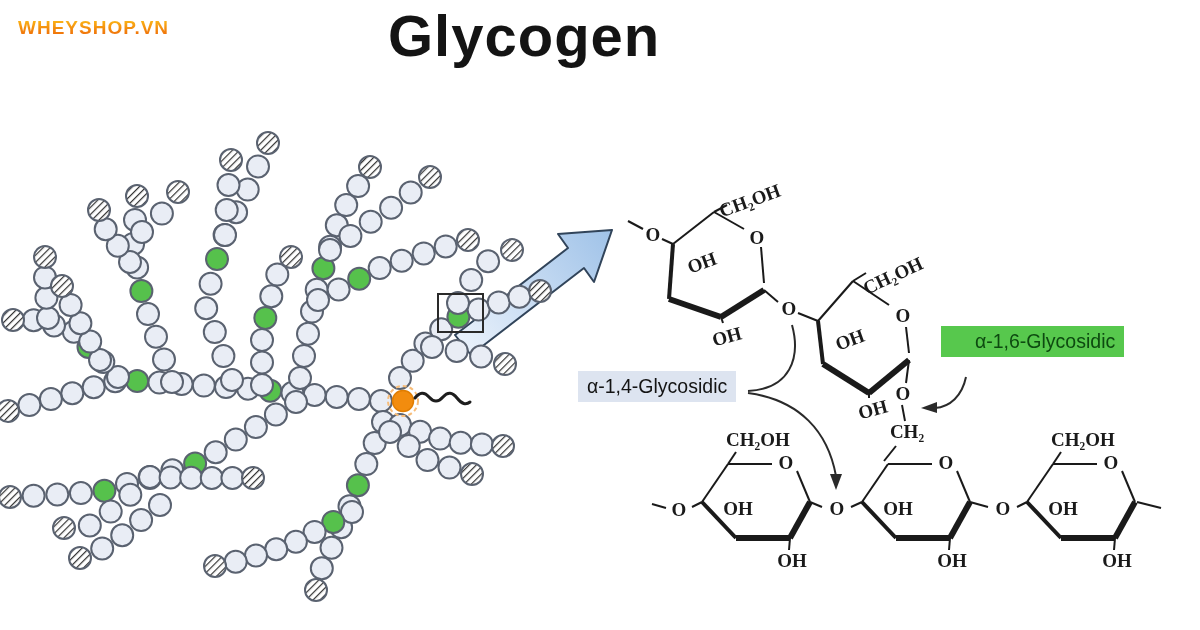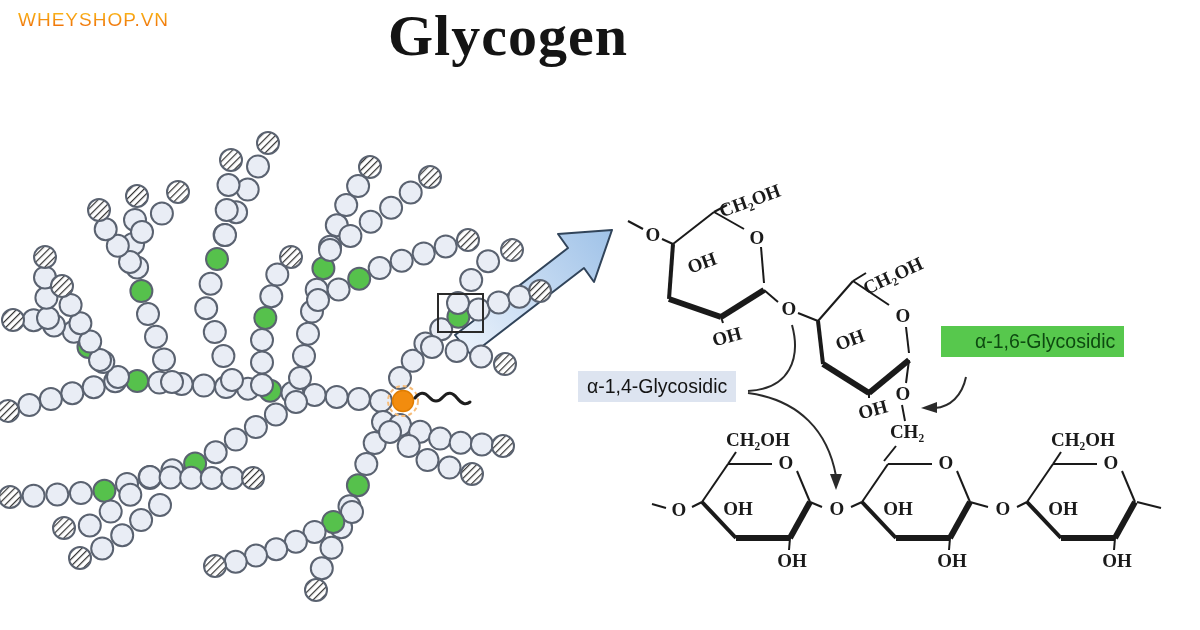--- a/index.html
+++ b/index.html
@@ -1,22 +1,22 @@
 <!DOCTYPE html>
 <html><head>
 <meta charset="utf-8">
 <style>
   html,body{margin:0;padding:0;background:#ffffff;}
   .stage{position:relative;width:1200px;height:630px;background:#ffffff;overflow:hidden;
          font-family:"Liberation Sans",sans-serif;}
-  .logo{position:absolute;left:18px;top:9px;font-size:19px;font-weight:400;letter-spacing:1px;
+  .logo{position:absolute;left:18px;top:17px;font-size:19px;font-weight:700;letter-spacing:1px;
         color:#f7941d;background:linear-gradient(180deg,#ffc61a 0%,#f28a0e 55%,#ef5f07 100%);
         -webkit-background-clip:text;background-clip:text;-webkit-text-fill-color:transparent;}
   .title{position:absolute;left:388px;top:2px;font-size:58px;font-weight:bold;color:#141414;
-         font-family:Liberation Serif, serif;letter-spacing:1px;}
+         font-family:Liberation Sans, sans-serif;letter-spacing:1px;}
   .tag{position:absolute;padding:3px 9px;font-size:19.5px;line-height:1.3;font-weight:400;}
   .tag14{left:578px;top:371px;}
   .tag16{left:941px;top:326px;font-weight:500;padding-left:34px;}
   svg{position:absolute;left:0;top:0;}
   .bond{stroke:#1a1a1a;fill:none;}
   .chemtext{font-family:"Liberation Serif","DejaVu Serif",serif;font-size:19px;font-weight:bold;
             fill:#1a1a1a;text-anchor:middle;}
   .curve{stroke:#2a2a2a;stroke-width:2;fill:none;}
 </style>
 </head>

